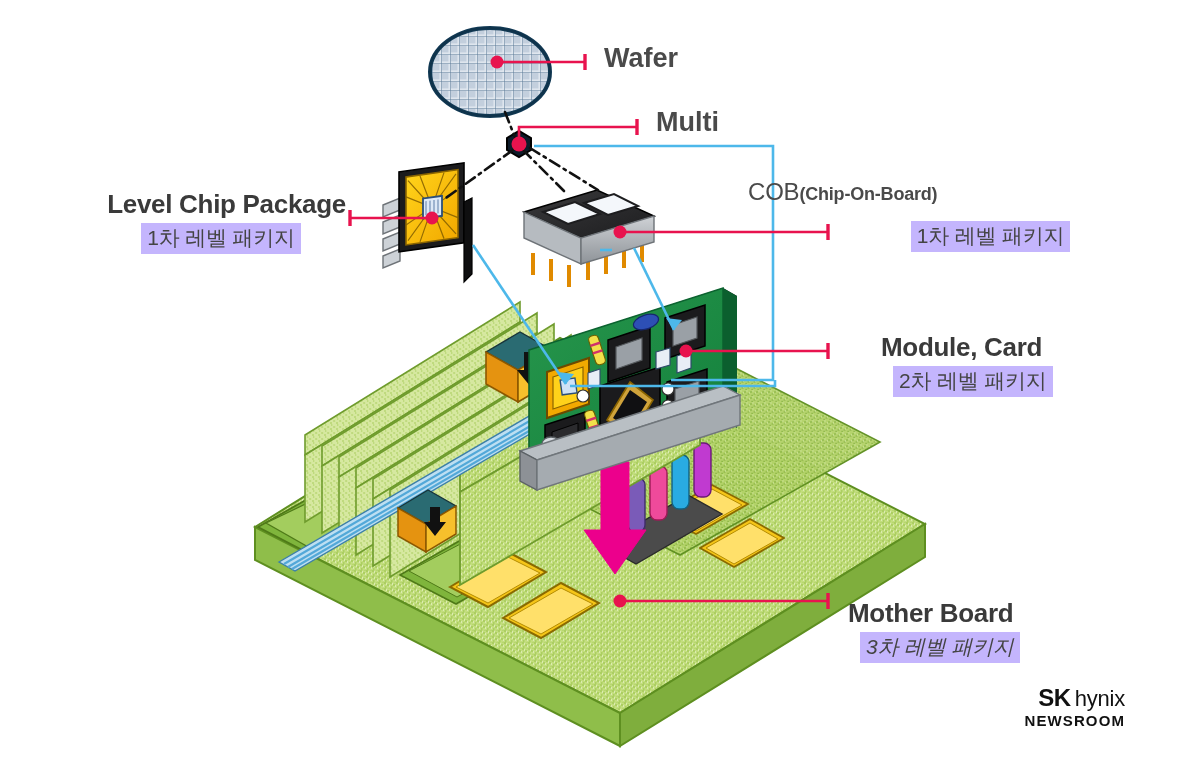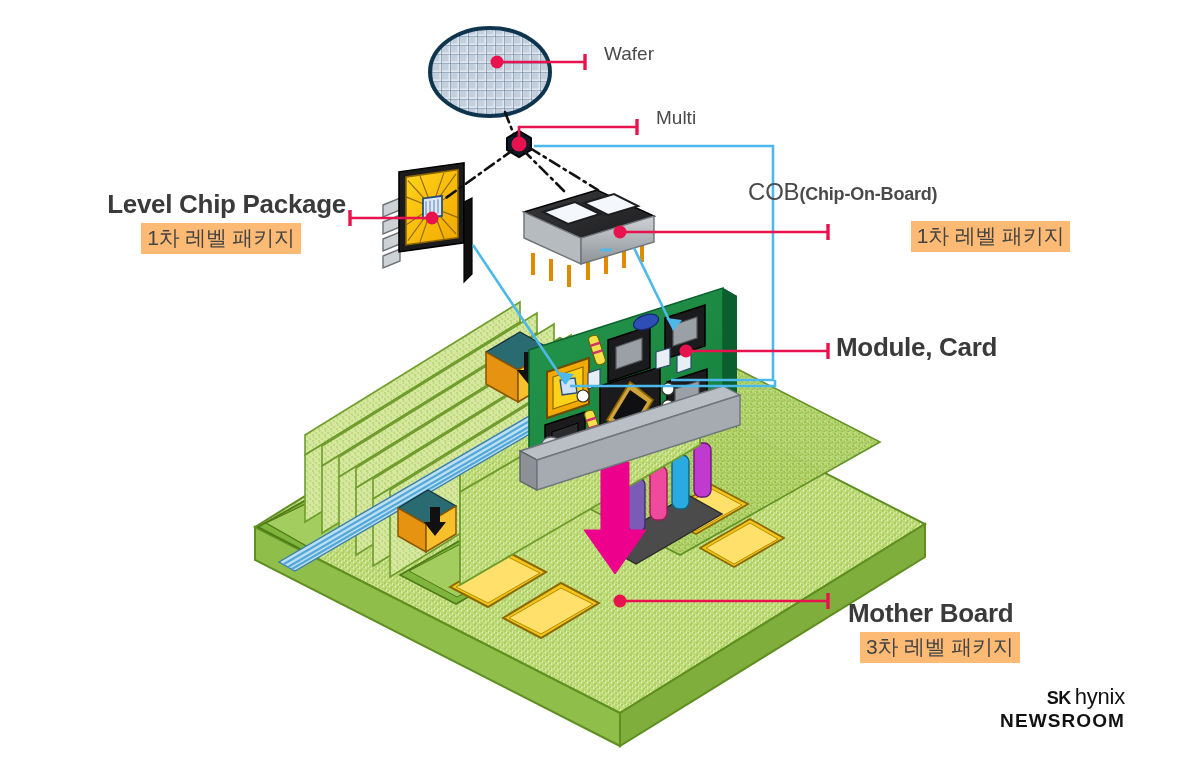--- a/index.html
+++ b/index.html
@@ -9,41 +9,41 @@
     -webkit-font-smoothing:antialiased;
   }
   #stage{position:absolute;left:0;top:0;width:1183px;height:766px;}
   svg.layer{position:absolute;left:0;top:0;width:1183px;height:766px;overflow:visible;}
 
   
   .label{position:absolute;white-space:nowrap;}
   .label .title{
     font-size:26px;font-weight:bold;color:#3a3a3a;letter-spacing:-0.3px;line-height:1.05;
   }
-  .label .title.plain{font-weight:normal;font-size:19px;color:#4a4a4a;letter-spacing:0px;}
+  .label .title.plain{font-weight:bold;font-size:27px;color:#4a4a4a;letter-spacing:0px;}
   .label .sub{
     display:inline-block;margin-top:5px;
-    background:#fdba74;color:#444;
+    background:#c4b5fd;color:#444;
     font-size:21px;line-height:1.34;padding:1px 6px 2px 6px;
     letter-spacing:-0.2px;
   }
   .label.right .title,.label.right .subwrap{text-align:left;}
   .label.left{text-align:right;}
   .label.left .subwrap{text-align:center;}
 
   .cob{position:absolute;color:#4a4a4a;white-space:nowrap;}
   .cob .big{font-size:24px;letter-spacing:-0.2px;text-align:center;}
   .cob .small{font-size:18px;letter-spacing:-0.2px;font-weight:bold;}
 
   
   .logo{position:absolute;text-align:right;line-height:1;}
   .logo .l1{font-size:0;}
-  .logo .l1 .sk{font-size:18px;font-weight:bold;color:#111;letter-spacing:-0.5px;}
+  .logo .l1 .sk{font-size:24px;font-weight:bold;color:#111;letter-spacing:-0.5px;}
   .logo .l1 .hy{font-size:22px;font-weight:normal;color:#111;letter-spacing:-0.2px;margin-left:4px;text-align:center;}
-  .logo .l2{font-size:19px;font-weight:bold;color:#111;letter-spacing:1.1px;margin-top:3px;}
+  .logo .l2{font-size:15px;font-weight:bold;color:#111;letter-spacing:1.1px;margin-top:3px;}
 
   .sr-only{position:absolute;width:1px;height:1px;overflow:hidden;clip:rect(0,0,0,0);white-space:nowrap;}
 </style>
 </head>
 <body>
 
 <div id="stage">
 
   <h1 class="sr-only">Semiconductor Packaging Level Diagram</h1>
 
@@ -422,27 +422,28 @@
   </div>
 
   <div class="cob" style="left:748px;top:178px;">
     <span class="big">COB</span><span class="small">(Chip-On-Board)</span>
   </div>
 
   <div class="label right" style="left:848px;top:216px;">
     <div class="subwrap" style="text-align:center;width:285px;"><span class="sub">1차 레벨 패키지</span></div>
   </div>
 
-  <div class="label right" style="left:836px;top:334px;">
+  <div class="label right" style="left:881px;top:334px;">
     <div class="title">Module, Card</div>
+    <div class="subwrap" style="text-align:left;padding-left:12px;"><span class="sub">2차 레벨 패키지</span></div>
   </div>
 
   <div class="label right" style="left:848px;top:588px;margin-top:12px;">
     <div class="title">Mother Board</div>
-    <div class="subwrap" style="text-align:left;padding-left:12px;"><span class="sub">3차 레벨 패키지</span></div>
+    <div class="subwrap" style="text-align:left;padding-left:12px;font-style:italic;"><span class="sub">3차 레벨 패키지</span></div>
   </div>
 
   <div class="logo" style="left:953px;top:686px;width:172px;">
     <div class="l1">
       <span class="sk">SK</span><span class="hy">hynix</span>
     </div>
     <div class="l2">NEWSROOM</div>
   </div>
 
 </div>

